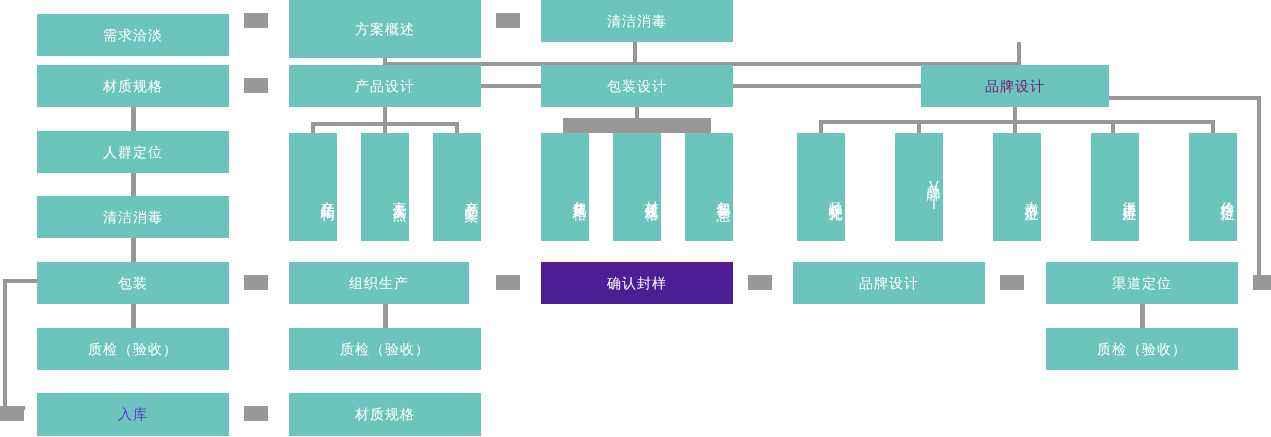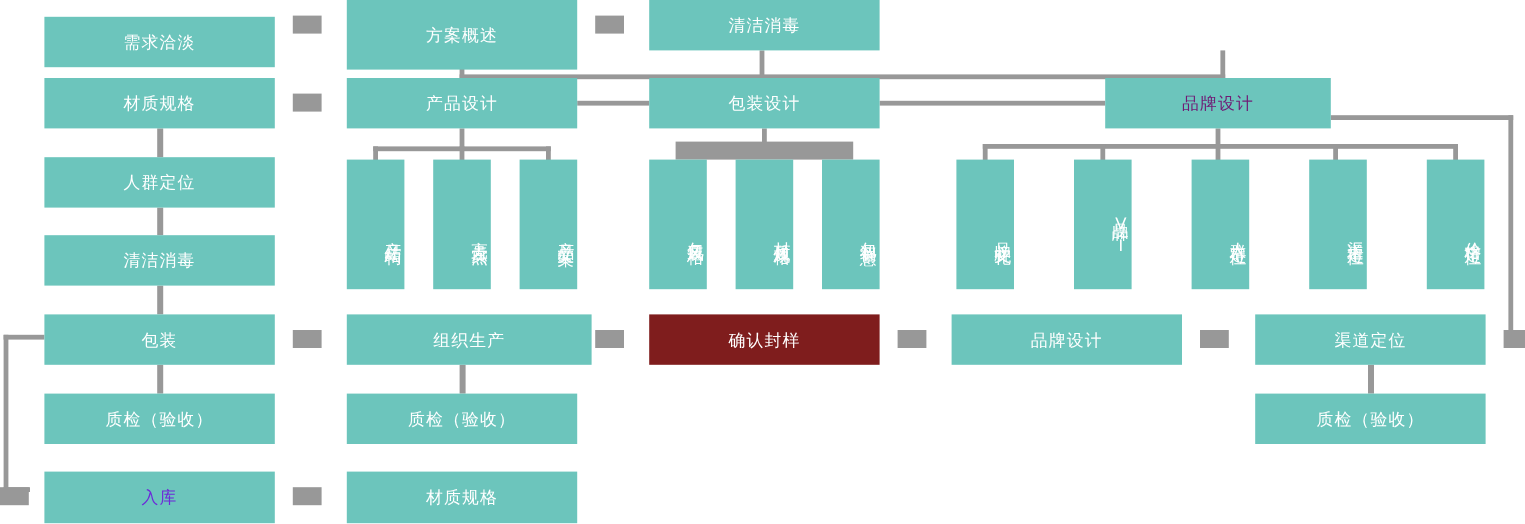--- a/index.html
+++ b/index.html
@@ -112,22 +112,22 @@
       <div class="node vert" style="left: 433px; top: 133px; width: 48px; height: 108px; background: rgb(108, 197, 188); color: rgb(255, 255, 255);">产品文案</div>
       <div class="node vert" style="left: 541px; top: 133px; width: 48px; height: 108px; background: rgb(108, 197, 188); color: rgb(255, 255, 255);">包装风格</div>
       <div class="node vert" style="left: 613px; top: 133px; width: 48px; height: 108px; background: rgb(108, 197, 188); color: rgb(255, 255, 255);">材质规格</div>
       <div class="node vert" style="left: 685px; top: 133px; width: 48px; height: 108px; background: rgb(108, 197, 188); color: rgb(255, 255, 255);">包装创意</div>
       <div class="node vert" style="left: 797px; top: 133px; width: 48px; height: 108px; background: rgb(108, 197, 188); color: rgb(255, 255, 255);">品牌文化</div>
       <div class="node vert" style="left: 895px; top: 133px; width: 48px; height: 108px; background: rgb(108, 197, 188); color: rgb(255, 255, 255);">品牌VI</div>
       <div class="node vert" style="left: 993px; top: 133px; width: 48px; height: 108px; background: rgb(108, 197, 188); color: rgb(255, 255, 255);">人群定位</div>
       <div class="node vert" style="left: 1091px; top: 133px; width: 48px; height: 108px; background: rgb(108, 197, 188); color: rgb(255, 255, 255);">渠道定位</div>
       <div class="node vert" style="left: 1189px; top: 133px; width: 48px; height: 108px; background: rgb(108, 197, 188); color: rgb(255, 255, 255);">价格定位</div>
       <div class="node" style="left: 37px; top: 262px; width: 192px; height: 42px; background: rgb(108, 197, 188); color: rgb(255, 255, 255);">包装</div>
-      <div class="node" style="left: 289px; top: 262px; width: 204px; height: 42px; background: rgb(108, 197, 188); color: rgb(255, 255, 255);">组织生产</div>
-      <div class="node" style="left: 541px; top: 262px; width: 192px; height: 42px; background: #7f1d1d; color: rgb(255, 255, 255);">确认封样</div>
+      <div class="node" style="left: 289px; top: 262px; width: 180px; height: 42px; background: rgb(108, 197, 188); color: rgb(255, 255, 255);">组织生产</div>
+      <div class="node" style="left: 541px; top: 262px; width: 192px; height: 42px; background: #4c1d95; color: rgb(255, 255, 255);">确认封样</div>
       <div class="node" style="left: 793px; top: 262px; width: 192px; height: 42px; background: rgb(108, 197, 188); color: rgb(255, 255, 255);">品牌设计</div>
       <div class="node" style="left: 1046px; top: 262px; width: 192px; height: 42px; background: rgb(108, 197, 188); color: rgb(255, 255, 255);">渠道定位</div>
       <div class="node" style="left: 37px; top: 328px; width: 192px; height: 42px; background: rgb(108, 197, 188); color: rgb(255, 255, 255);">质检（验收）</div>
       <div class="node" style="left: 289px; top: 328px; width: 192px; height: 42px; background: rgb(108, 197, 188); color: rgb(255, 255, 255);">质检（验收）</div>
       <div class="node" style="left: 1046px; top: 328px; width: 192px; height: 42px; background: rgb(108, 197, 188); color: rgb(255, 255, 255);">质检（验收）</div>
       <div class="node" style="left: 37px; top: 393px; width: 192px; height: 43px; background: rgb(108, 197, 188); color: #6d28d9;">入库</div>
       <div class="node" style="left: 289px; top: 393px; width: 192px; height: 43px; background: rgb(108, 197, 188); color: rgb(255, 255, 255);">材质规格</div>
     </div>
 </div>
 

